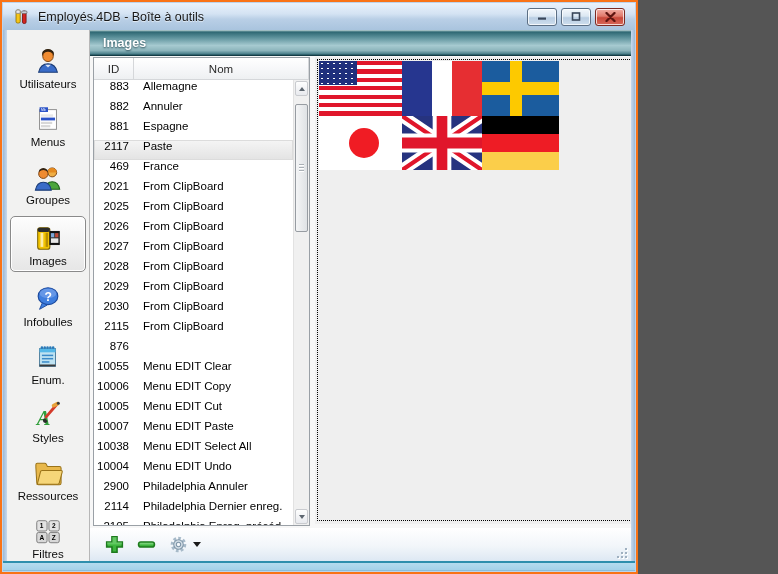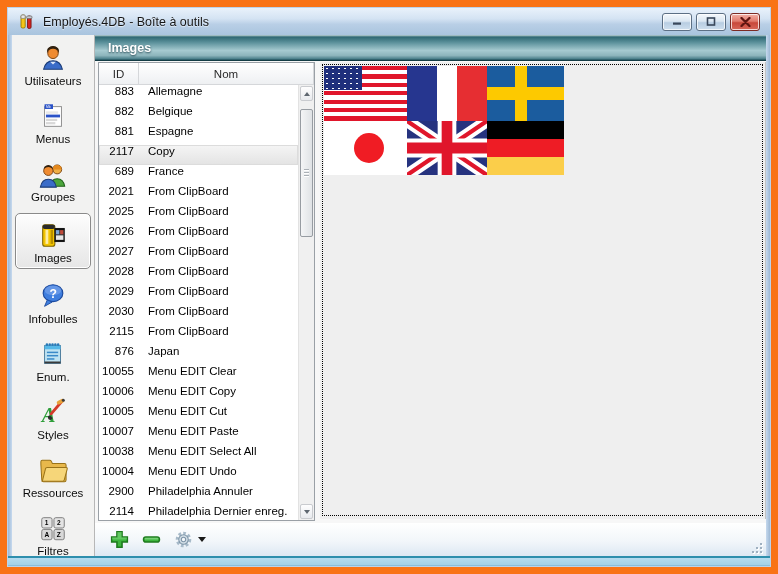--- a/index.html
+++ b/index.html
@@ -1,37 +1,37 @@
 <!DOCTYPE html>
 <html><head>
 <meta charset="utf-8">
 <style>
   * { margin:0; padding:0; box-sizing:border-box; }
   body { font-family:"Liberation Sans", sans-serif; background:#555; }
-  .window { position:relative; width:778px; height:574px; background:#bdd3ea; border:7px solid #f97316; overflow:hidden; }
+  .window { position:relative; width:638px; height:574px; background:#bdd3ea; border:2px solid #f97316; overflow:hidden; }
 
   
   .titlebar { position:absolute; left:1px; top:1px; right:1px; height:27px;
     background:linear-gradient(180deg,#e9f2fb 0%,#d4e3f3 40%,#b9cfe6 60%,#a9c4de 100%);
     display:flex; align-items:center; padding:0 8px; }
   .app-icon { width:18px; height:18px; margin:0 7px 0 2px; display:flex; }
   .title-text { font-size:12.5px; color:#161616; text-shadow:0 1px 1px rgba(255,255,255,.7); }
   .win-controls { margin-left:auto; display:flex; gap:4px; padding-right:2px; }
   .win-btn { width:30px; height:18px; border-radius:3px; border:1px solid #5c6f84;
     background:linear-gradient(180deg,#f4f8fc 0%,#dbe7f2 45%,#b8cde2 55%,#cfdfee 100%);
     display:flex; align-items:center; justify-content:center; box-shadow:inset 0 0 0 1px rgba(255,255,255,.75); }
   .win-btn.close { border-color:#7c2b24; background:linear-gradient(180deg,#f3b0a6 0%,#e07a6c 45%,#c8483a 55%,#d8685a 100%); }
 
   
   .frame-body { position:absolute; left:1px; right:1px; top:28px; bottom:11px; display:flex; }
   .frame-edge-l, .frame-edge-r { width:4px; background:linear-gradient(90deg,#9db8d4,#c6d9ee); }
   .frame-edge-r { background:linear-gradient(90deg,#c6d9ee,#9db8d4); }
 
   
-  .sidebar { width:83px; background:#f2f2f1; border-right:1px solid #b7b7b7; padding-top:4px;
+  .sidebar { width:83px; background:#f2f2f1; border-right:1px solid #b7b7b7; padding-top:12px;
     display:flex; flex-direction:column; align-items:center; overflow:hidden; }
   .side-item { width:76px; height:50px; margin-bottom:8px; display:flex; flex-direction:column;
     align-items:center; justify-content:flex-end; border:1px solid transparent; border-radius:5px; }
   .side-item.selected { border:1px solid #8a8a8a; box-shadow:inset 0 0 0 1px #fff;
     background:linear-gradient(180deg,#fdfdfd,#e6e6e6); height:56px; padding-bottom:3px; }
   .side-icon { height:32px; display:flex; align-items:flex-end; justify-content:center; }
   .side-label { font-size:11.5px; color:#0c0c0c; margin-top:2px; line-height:13px; }
 
   
   .main { flex:1; display:flex; flex-direction:column; background:#f7f7f7; overflow:hidden; }
@@ -277,32 +277,32 @@
             <div class="hcell nom">Nom</div>
           </div>
           <div class="rows-viewport">
             <div id="rows">
                 <div class="row">
                   <span class="cell-id">883</span>
                   <span class="cell-nom">Allemagne</span>
                 </div>
                 <div class="row">
                   <span class="cell-id">882</span>
-                  <span class="cell-nom">Belgique</span>
+                  <span class="cell-nom">Annuler</span>
                 </div>
                 <div class="row">
                   <span class="cell-id">881</span>
                   <span class="cell-nom">Espagne</span>
                 </div>
                 <div class="row selected">
                   <span class="cell-id">2117</span>
-                  <span class="cell-nom">Copy</span>
-                </div>
-                <div class="row">
-                  <span class="cell-id">689</span>
+                  <span class="cell-nom">Paste</span>
+                </div>
+                <div class="row">
+                  <span class="cell-id">469</span>
                   <span class="cell-nom">France</span>
                 </div>
                 <div class="row">
                   <span class="cell-id">2021</span>
                   <span class="cell-nom">From ClipBoard</span>
                 </div>
                 <div class="row">
                   <span class="cell-id">2025</span>
                   <span class="cell-nom">From ClipBoard</span>
                 </div>
@@ -325,21 +325,20 @@
                 <div class="row">
                   <span class="cell-id">2030</span>
                   <span class="cell-nom">From ClipBoard</span>
                 </div>
                 <div class="row">
                   <span class="cell-id">2115</span>
                   <span class="cell-nom">From ClipBoard</span>
                 </div>
                 <div class="row">
                   <span class="cell-id">876</span>
-                  <span class="cell-nom">Japan</span>
                 </div>
                 <div class="row">
                   <span class="cell-id">10055</span>
                   <span class="cell-nom">Menu EDIT Clear</span>
                 </div>
                 <div class="row">
                   <span class="cell-id">10006</span>
                   <span class="cell-nom">Menu EDIT Copy</span>
                 </div>
                 <div class="row">

